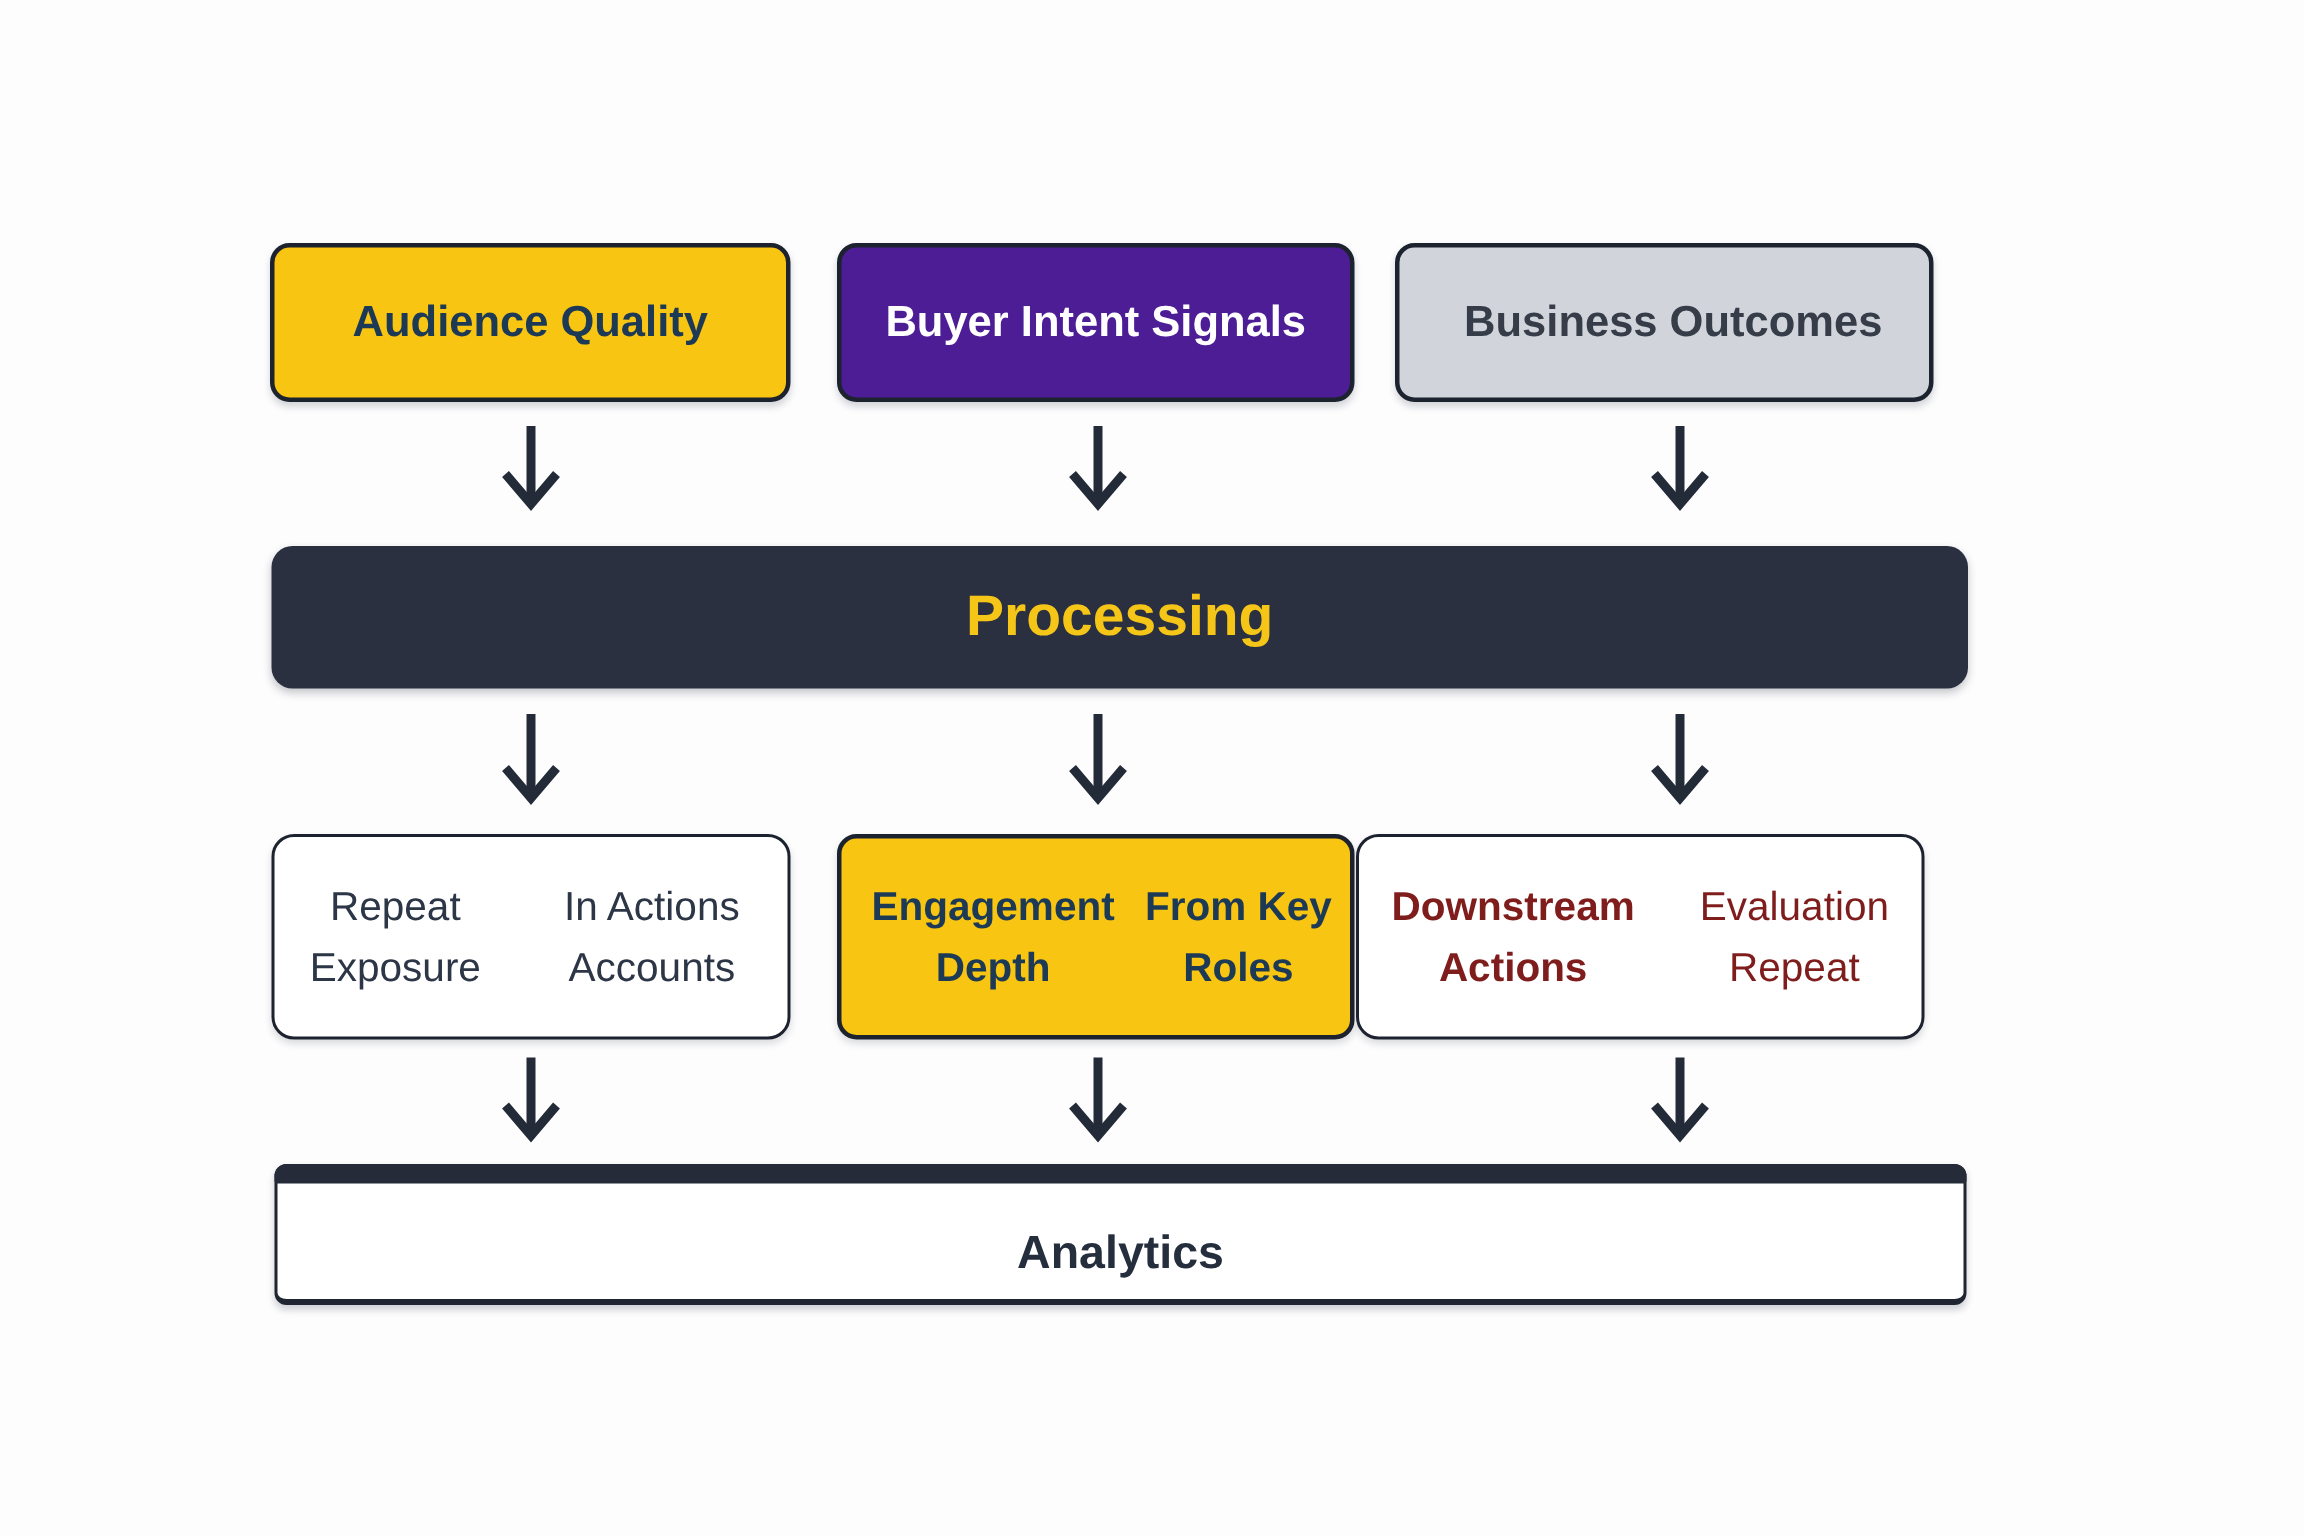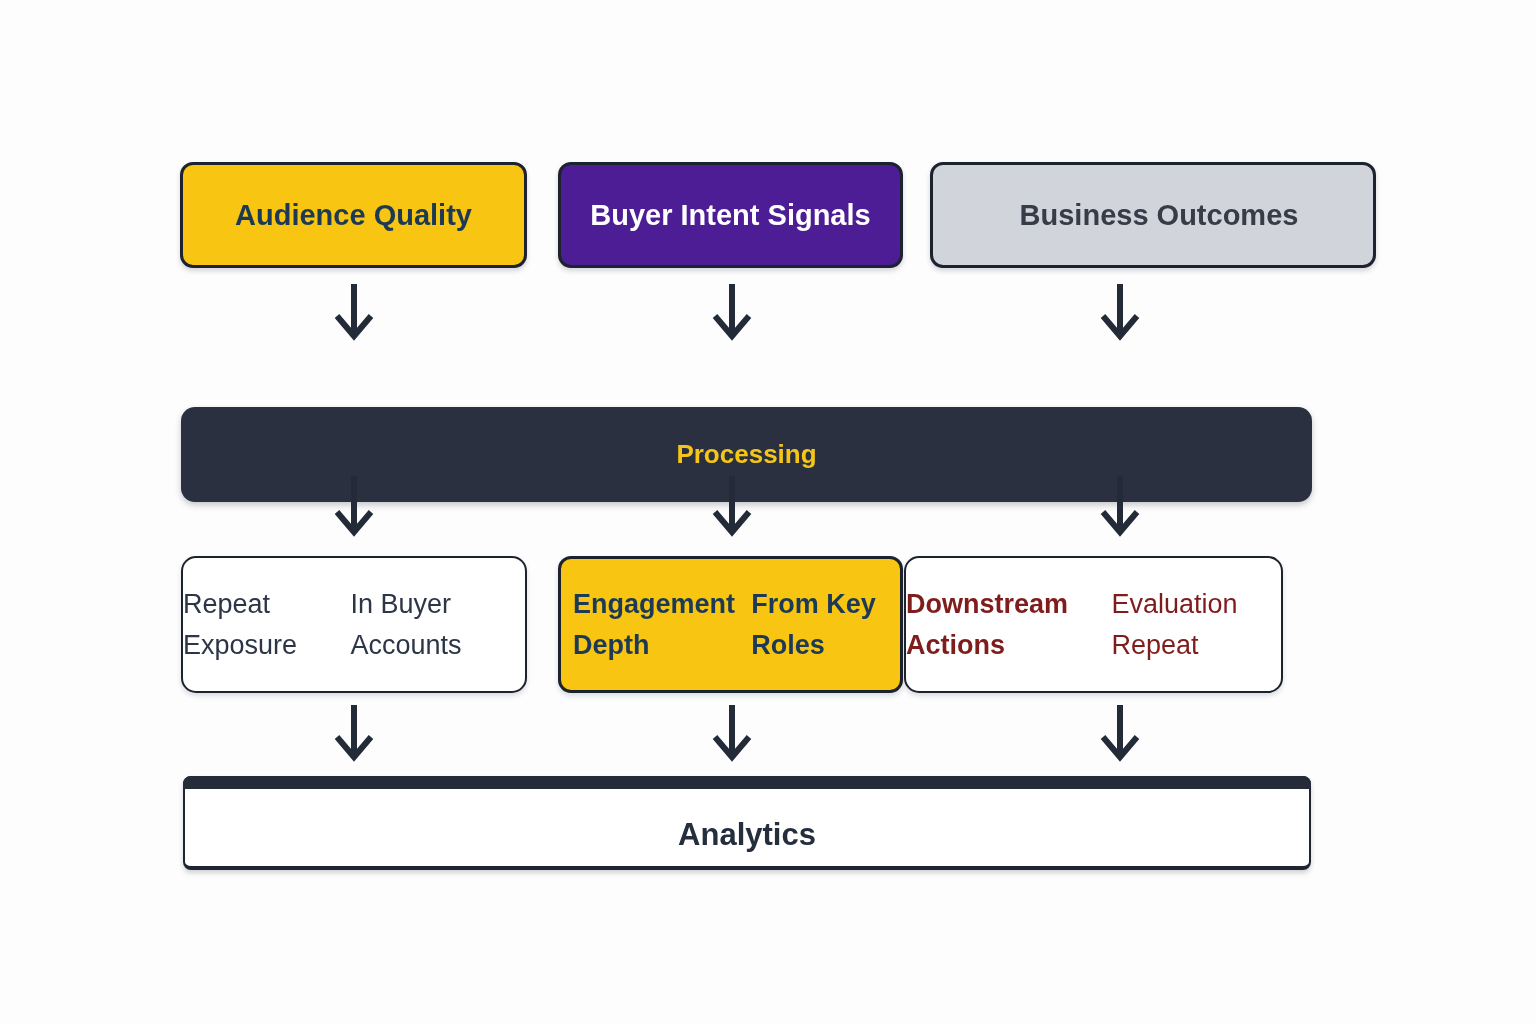--- a/index.html
+++ b/index.html
@@ -8,20 +8,21 @@
     background:#fdfdfe;
     font-family:"Liberation Sans","DejaVu Sans",sans-serif;
     position:relative;
     overflow:hidden;
   }
   .canvas{position:absolute;inset:0;}
 
   .box{
     position:absolute;
     display:flex;align-items:center;justify-content:center;
+    text-align:center;
     border-radius:13px;
     box-sizing:border-box;
   }
 
   
   .box-yellow{
     background:#f8c512;
     border:3px solid #1c222e;
     color:#1c3a55;
     font-weight:bold;
@@ -34,33 +35,32 @@
   }
   .box-gray{
     background:#d1d5db;
     border:3px solid #1c222e;
     color:#363d49;
     font-weight:bold;
   }
   .top-box{top:162px;height:106px;font-size:29px;box-shadow:0 3px 5px rgba(30,36,48,.18);}
   #top-a{left:180px;width:347px;}
   #top-b{left:558px;width:345px;}
-  #top-c{left:930px;width:446px;padding-left:12px;}
+  #top-c{left:930px;width:359px;padding-left:12px;}
 
   
   .band-processing{
     position:absolute;
     left:181px;top:364px;width:1131px;height:95px;
     background:#2a3040;
     border-radius:14px;
     display:flex;align-items:center;justify-content:center;
     color:#f5c518;
-    font-size:26px;font-weight:bold;
+    font-size:38px;font-weight:bold;
     box-shadow:0 3px 6px rgba(30,36,48,.25);
-    margin-top:43px;
   }
 
   
   .mid-box{top:556px;height:137px;font-size:27px;line-height:41px;box-shadow:0 3px 5px rgba(30,36,48,.15);}
   #mid-a{left:181px;width:346px;background:#ffffff;border:2.5px solid #1c222e;color:#2c3646;border-radius:15px;}
   #mid-b{left:558px;width:345px;background:#f8c512;border:3px solid #1c222e;color:#1c3a55;font-weight:bold;padding-left:12px;}
   #mid-c{left:904px;width:379px;background:#ffffff;border:2.5px solid #1c222e;color:#7f1d1d;border-radius:15px;}
   #mid-c .line-1{font-weight:bold;}
   #mid-a .line-1,#mid-a .line-2,#mid-c .line-2{font-weight:normal;}
 
@@ -149,21 +149,21 @@
   </div>
   <div class="arrow arrow-row-2 col-3">
     <svg width="40" height="64" viewBox="0 0 40 64" fill="none">
       <line x1="20" y1="2" x2="20" y2="54" stroke="#242b38" stroke-width="6"></line>
       <polyline points="3,38 20,58 37,38" stroke="#242b38" stroke-width="6" fill="none" stroke-linejoin="miter"></polyline>
     </svg>
   </div>
 
   <div class="box mid-box" id="mid-a">
     <span class="line-1">Repeat Exposure</span>
-    <span class="line-2">In Buyer Accounts</span>
+    <span class="line-2">In Actions Accounts</span>
   </div>
   <div class="box mid-box" id="mid-b">
     <span class="line-1">Engagement Depth</span>
     <span class="line-2">From Key Roles</span>
   </div>
   <div class="box mid-box" id="mid-c">
     <span class="line-1">Downstream Actions</span>
     <span class="line-2">Evaluation Repeat</span>
   </div>
 

